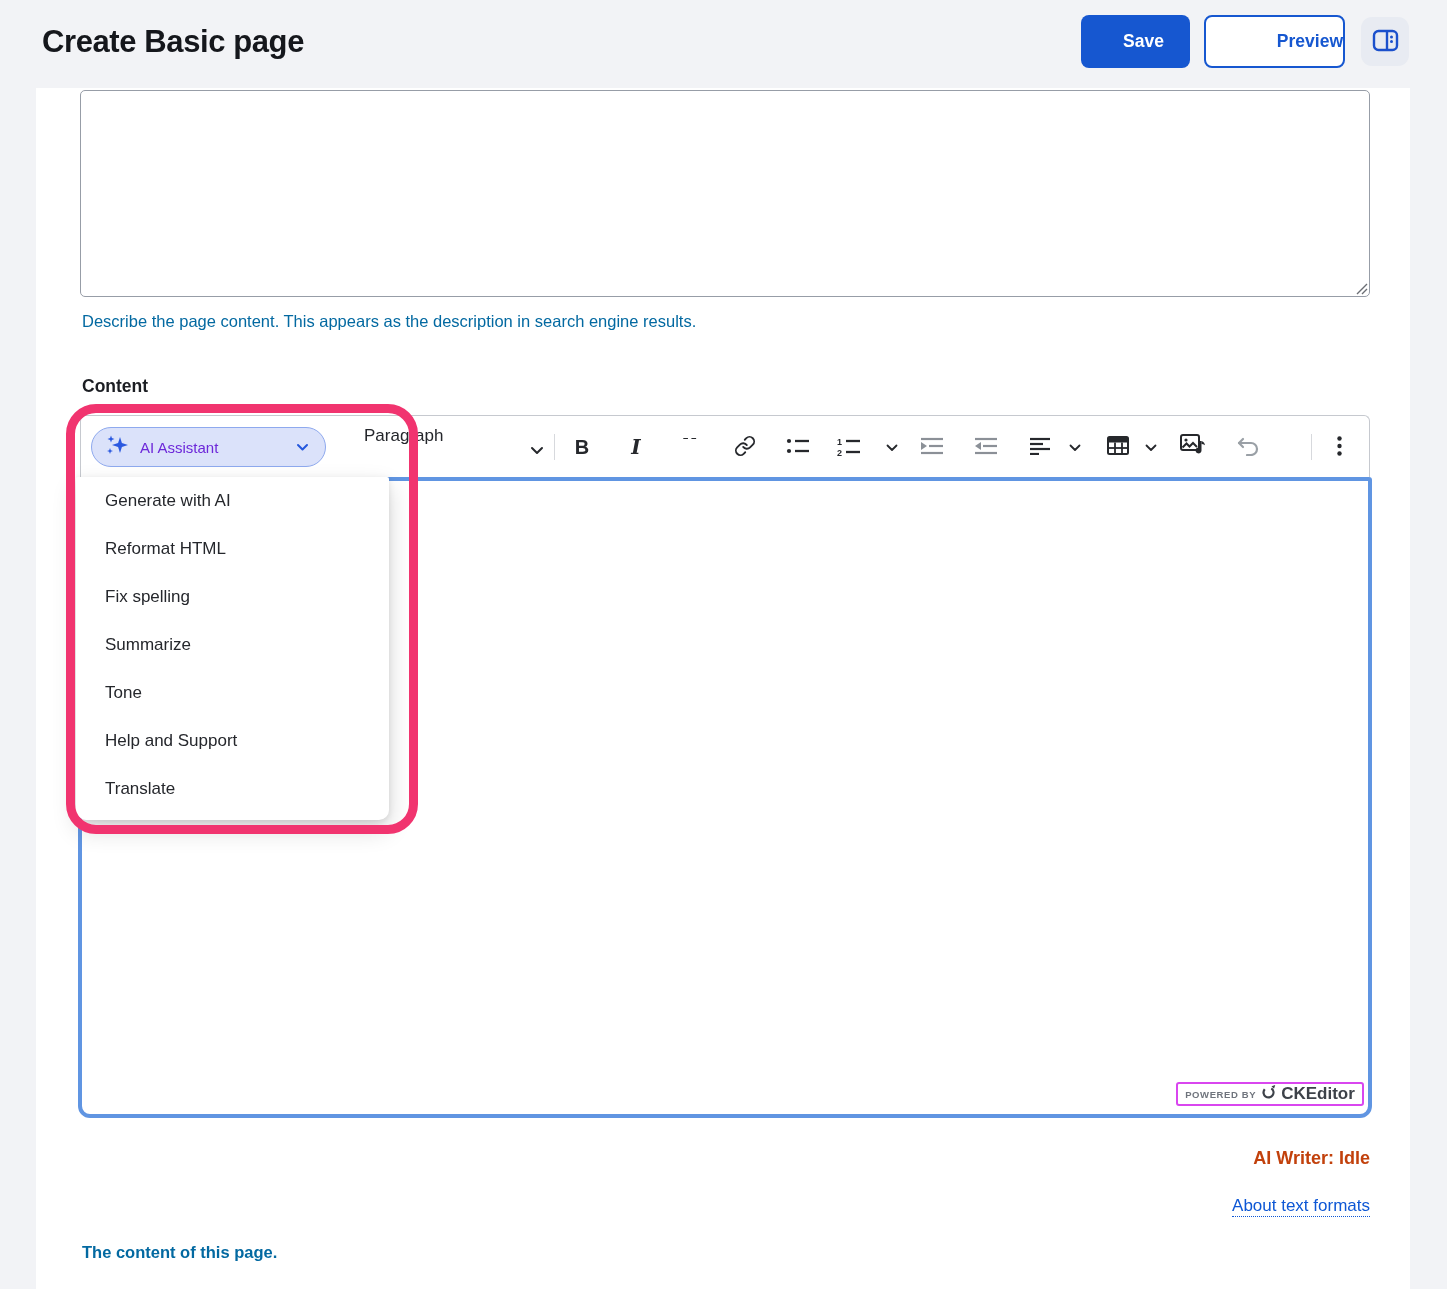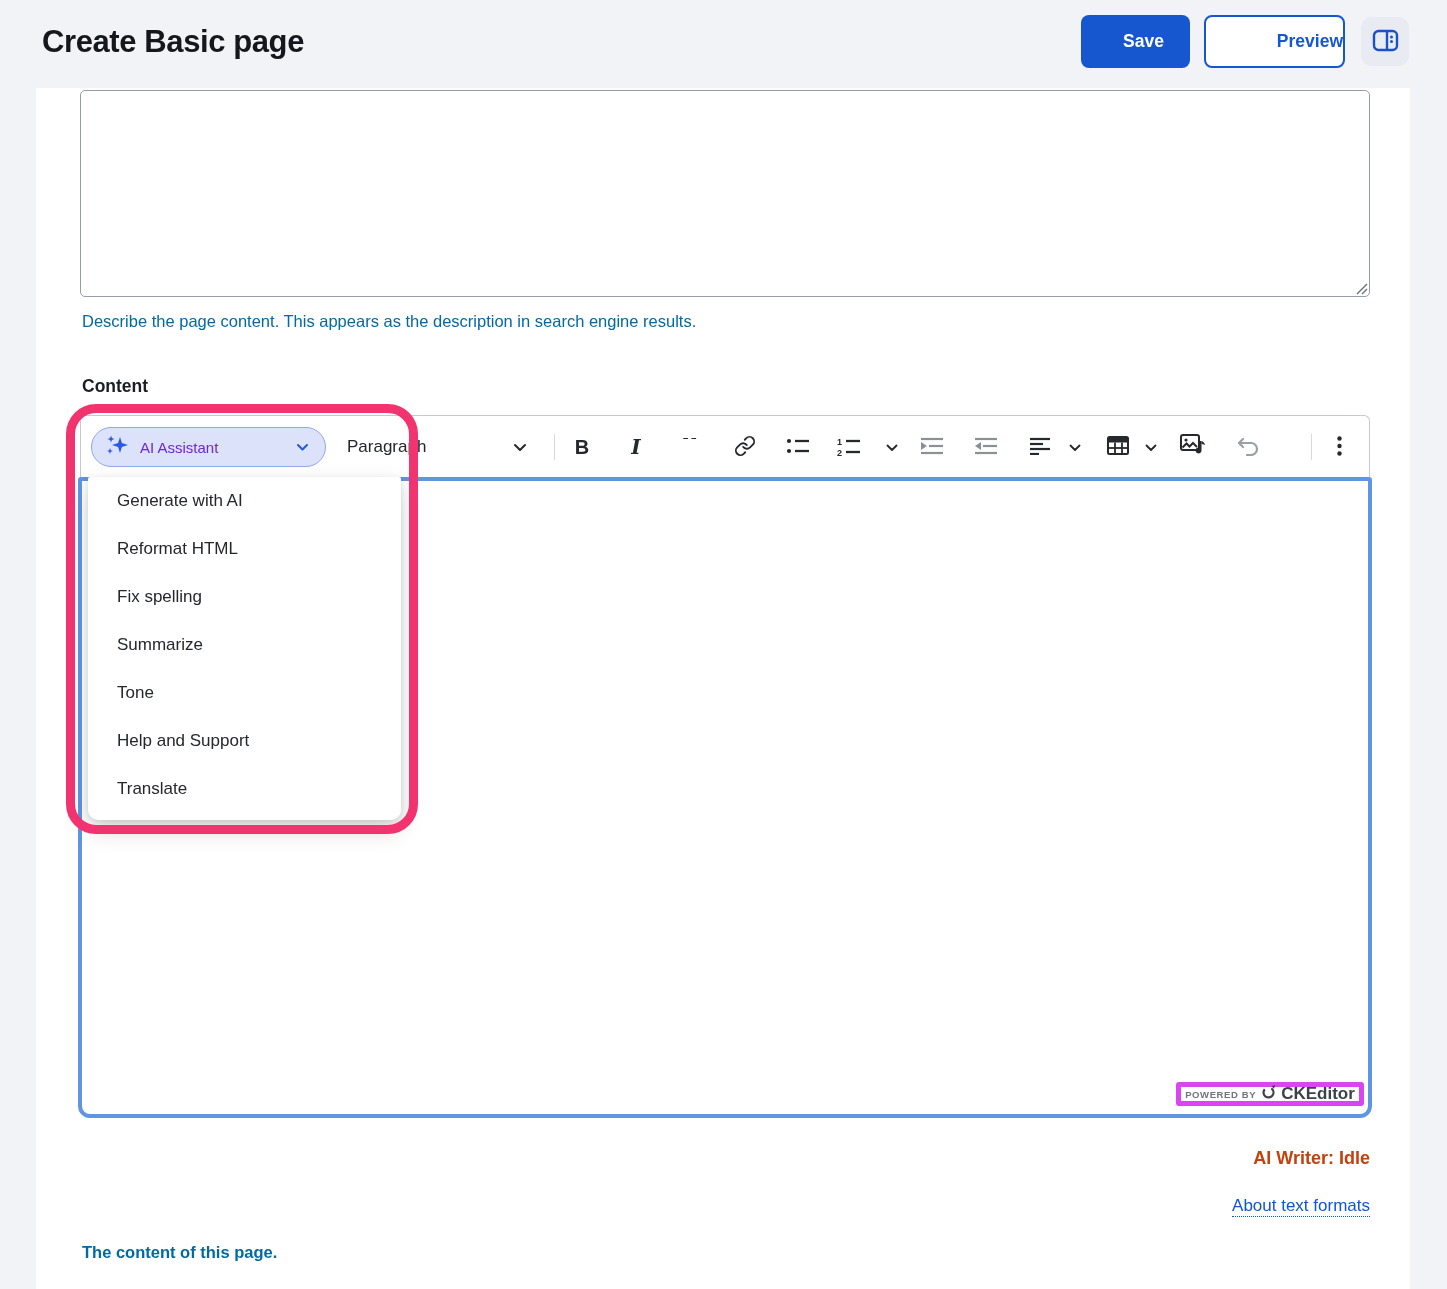--- a/index.html
+++ b/index.html
@@ -26,41 +26,41 @@
 
   .field-label { position:absolute; left:82px; top:376px; font-size:17.5px; font-weight:700; color:#1c1e23; }
 
   
   .toolbar { position:absolute; left:80px; top:415px; width:1290px; height:62px; background:#fff;
              border:1px solid #c6c9cf; border-bottom:none; border-radius:6px 6px 0 0; z-index:3; }
   .ai-pill { position:absolute; left:10px; top:11px; width:235px; height:40px; background:#dbe2fa; border:1px solid #8ea9ee;
              border-radius:20px; display:flex; align-items:center; padding:0 16px 0 13px; cursor:pointer; }
   .ai-pill .label { font-size:15px; font-weight:500; color:#6d28d9; margin-left:10px; }
   .ai-pill .chev { margin-left:auto; display:flex; }
-  .para-btn { position:absolute; left:254px; top:10px; width:200px; height:42px; display:flex; align-items:center; cursor:pointer; border-radius:4px; }
+  .para-btn { position:absolute; left:271px; top:10px; width:200px; height:42px; display:flex; cursor:pointer; border-radius:4px;flex-direction:column; }
   .para-btn .label { font-size:17px; color:#24262b; margin-left:12px; }
   .para-btn .chev { margin-left:auto; margin-right:8px; display:flex; }
   .tb-btn { position:absolute; top:11px; width:40px; height:40px; display:flex; align-items:center; justify-content:center;
             border:none; background:transparent; border-radius:6px; cursor:pointer; }
   .tb-chev { position:absolute; top:26px; width:16px; height:12px; display:flex; align-items:center; justify-content:center; cursor:pointer; }
   .tb-sep { position:absolute; top:18px; width:1px; height:26px; background:#d7d9dd; }
   .glyph-b { font-size:20px; font-weight:800; color:#26282c; }
   .glyph-i { font-family:"DejaVu Serif", serif; font-style:italic; font-size:20px; font-weight:600; color:#26282c; }
   .glyph-q { font-family:"DejaVu Serif", serif; font-weight:700; font-size:36px; color:#26282c; line-height:8px; height:18px; overflow:hidden; }
 
   
   .editor-box { position:absolute; left:78px; top:477px; width:1294px; height:641px; border:4px solid #6095e2;
                 border-radius:3px 3px 12px 12px; background:#fff; z-index:1; }
-  .powered-badge { position:absolute; left:1176px; top:1082px; width:188px; height:24px; background:#fff; border:5px solid #d946ef;
+  .powered-badge { position:absolute; left:1176px; top:1082px; width:188px; height:24px; background:#fff; border:2px solid #d946ef;
                 border-radius:3px; display:flex; align-items:center; justify-content:center; gap:5px; z-index:2; }
   .powered-prefix { font-size:9.5px; font-weight:700; letter-spacing:0.6px; color:#6f747d; }
   .powered-brand { font-size:17px; font-weight:700; color:#3d4249; }
 
   
-  .ai-dropdown { position:absolute; left:88px; top:477px; width:313px; background:#fff; border-radius:2px 2px 10px 10px;
+  .ai-dropdown { position:absolute; left:76px; top:477px; width:313px; background:#fff; border-radius:2px 2px 10px 10px;
                  box-shadow:0 10px 24px rgba(0,0,0,0.16), 0 2px 6px rgba(0,0,0,0.10); z-index:5; padding-bottom:7px; }
   .ai-item { height:48px; display:flex; align-items:center; padding-left:29px; font-size:17px; color:#25272c; cursor:pointer; }
 
   
   .annotation-ring { position:absolute; left:66px; top:404px; width:352px; height:430px; border:9px solid #f1346f;
                  border-radius:30px; z-index:10; pointer-events:none; }
 
   .status-text { position:absolute; right:77px; top:1133px; font-size:18px; font-weight:700; color:#c2410c;margin-top:15px; }
   .about-link { position:absolute; right:77px; top:1196px; font-size:17px; color:#0d57d5; text-decoration:none;
                 border-bottom:1px dotted #0d57d5; cursor:pointer; }

